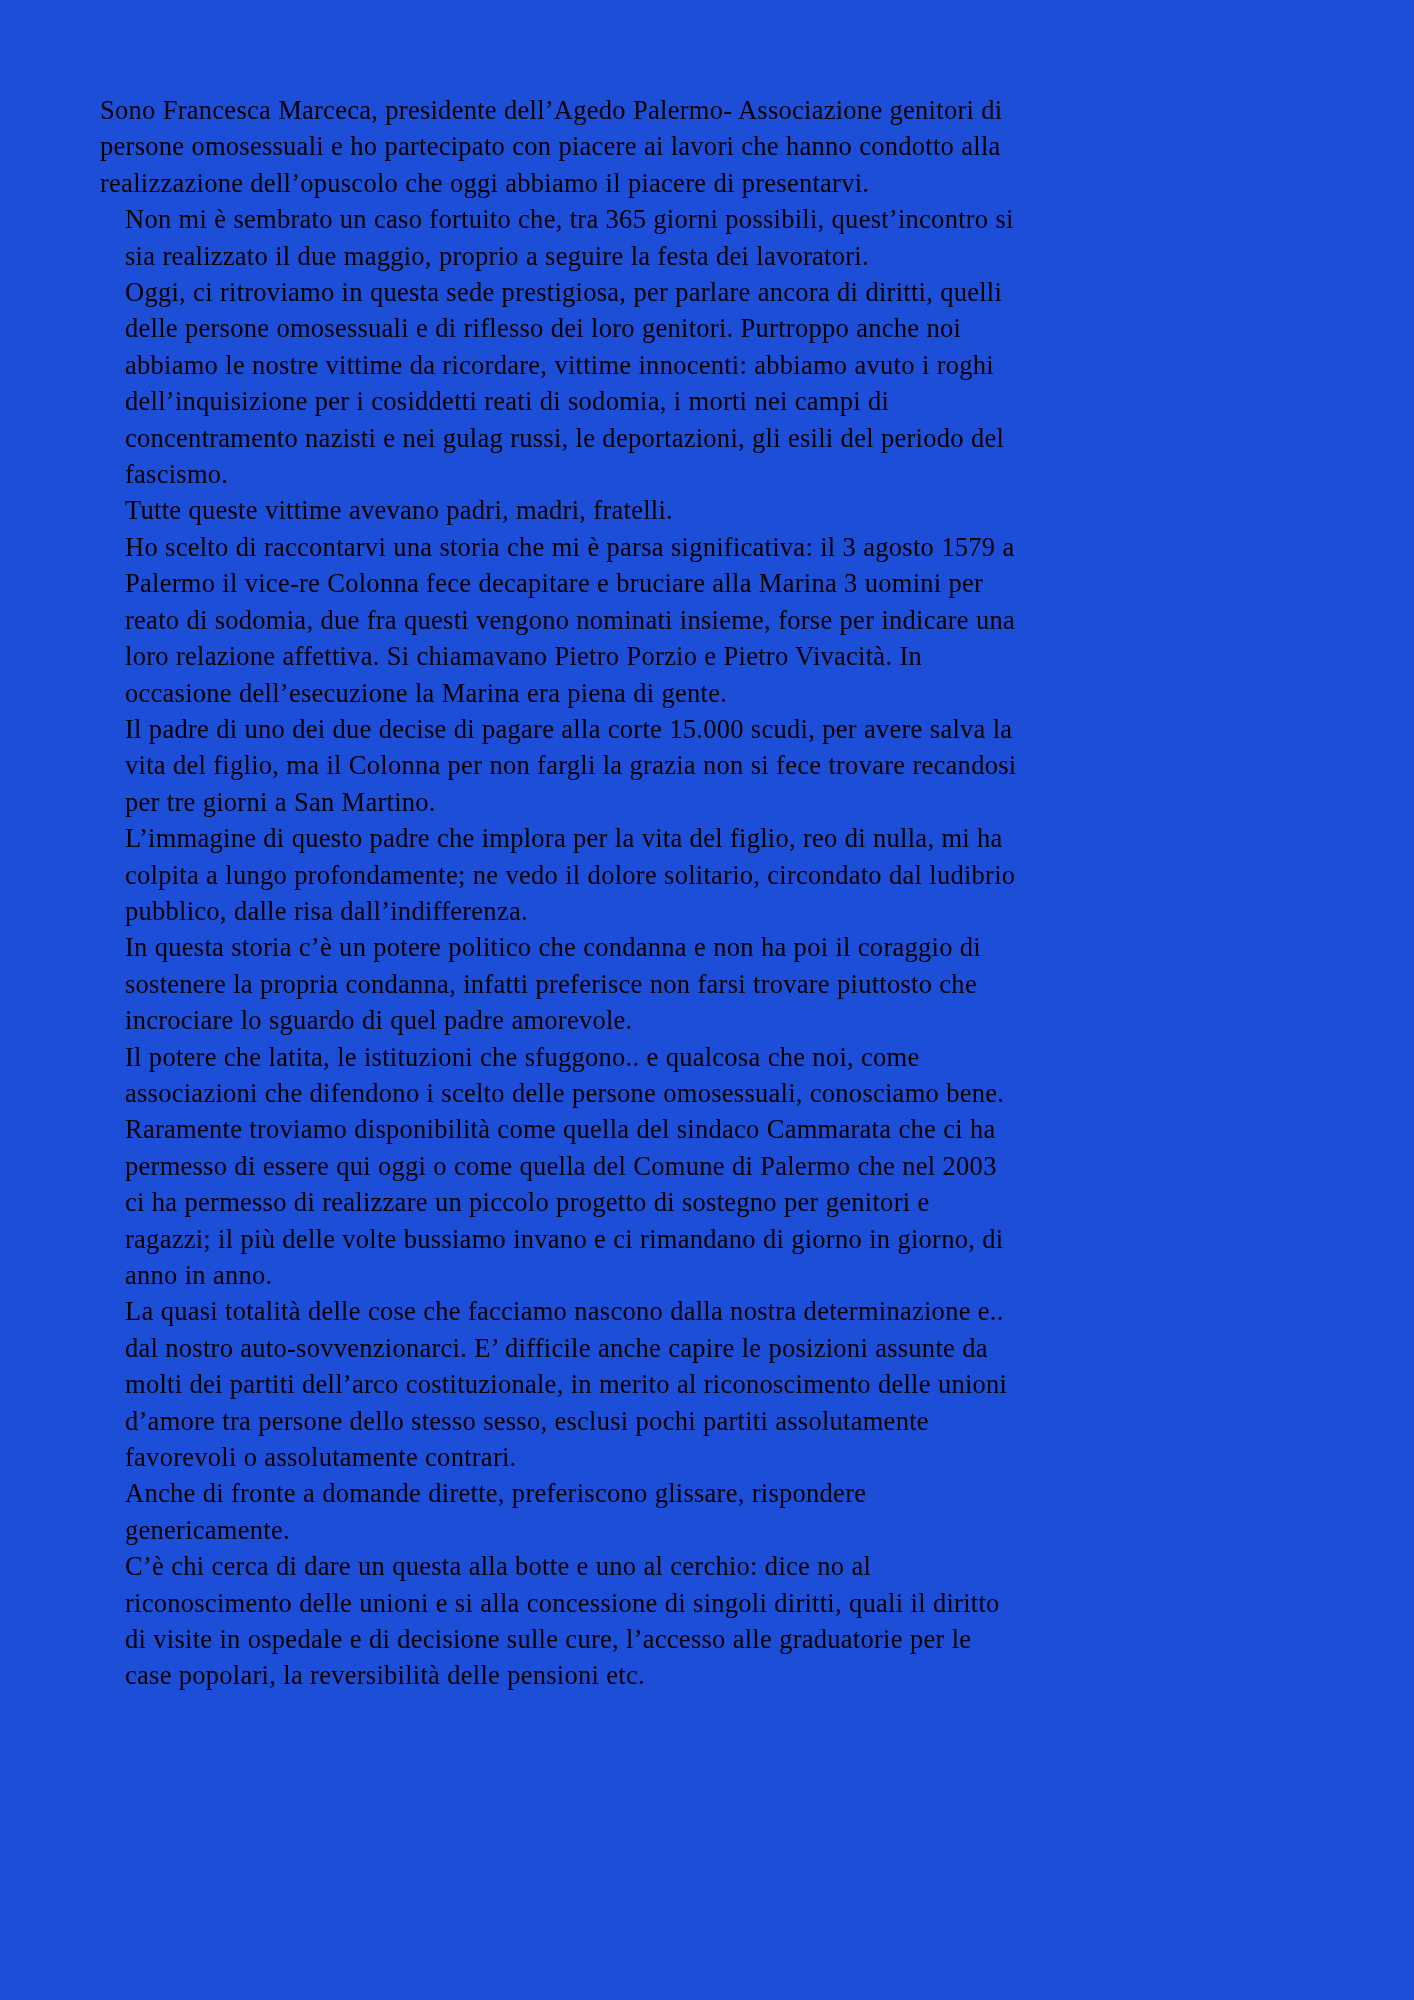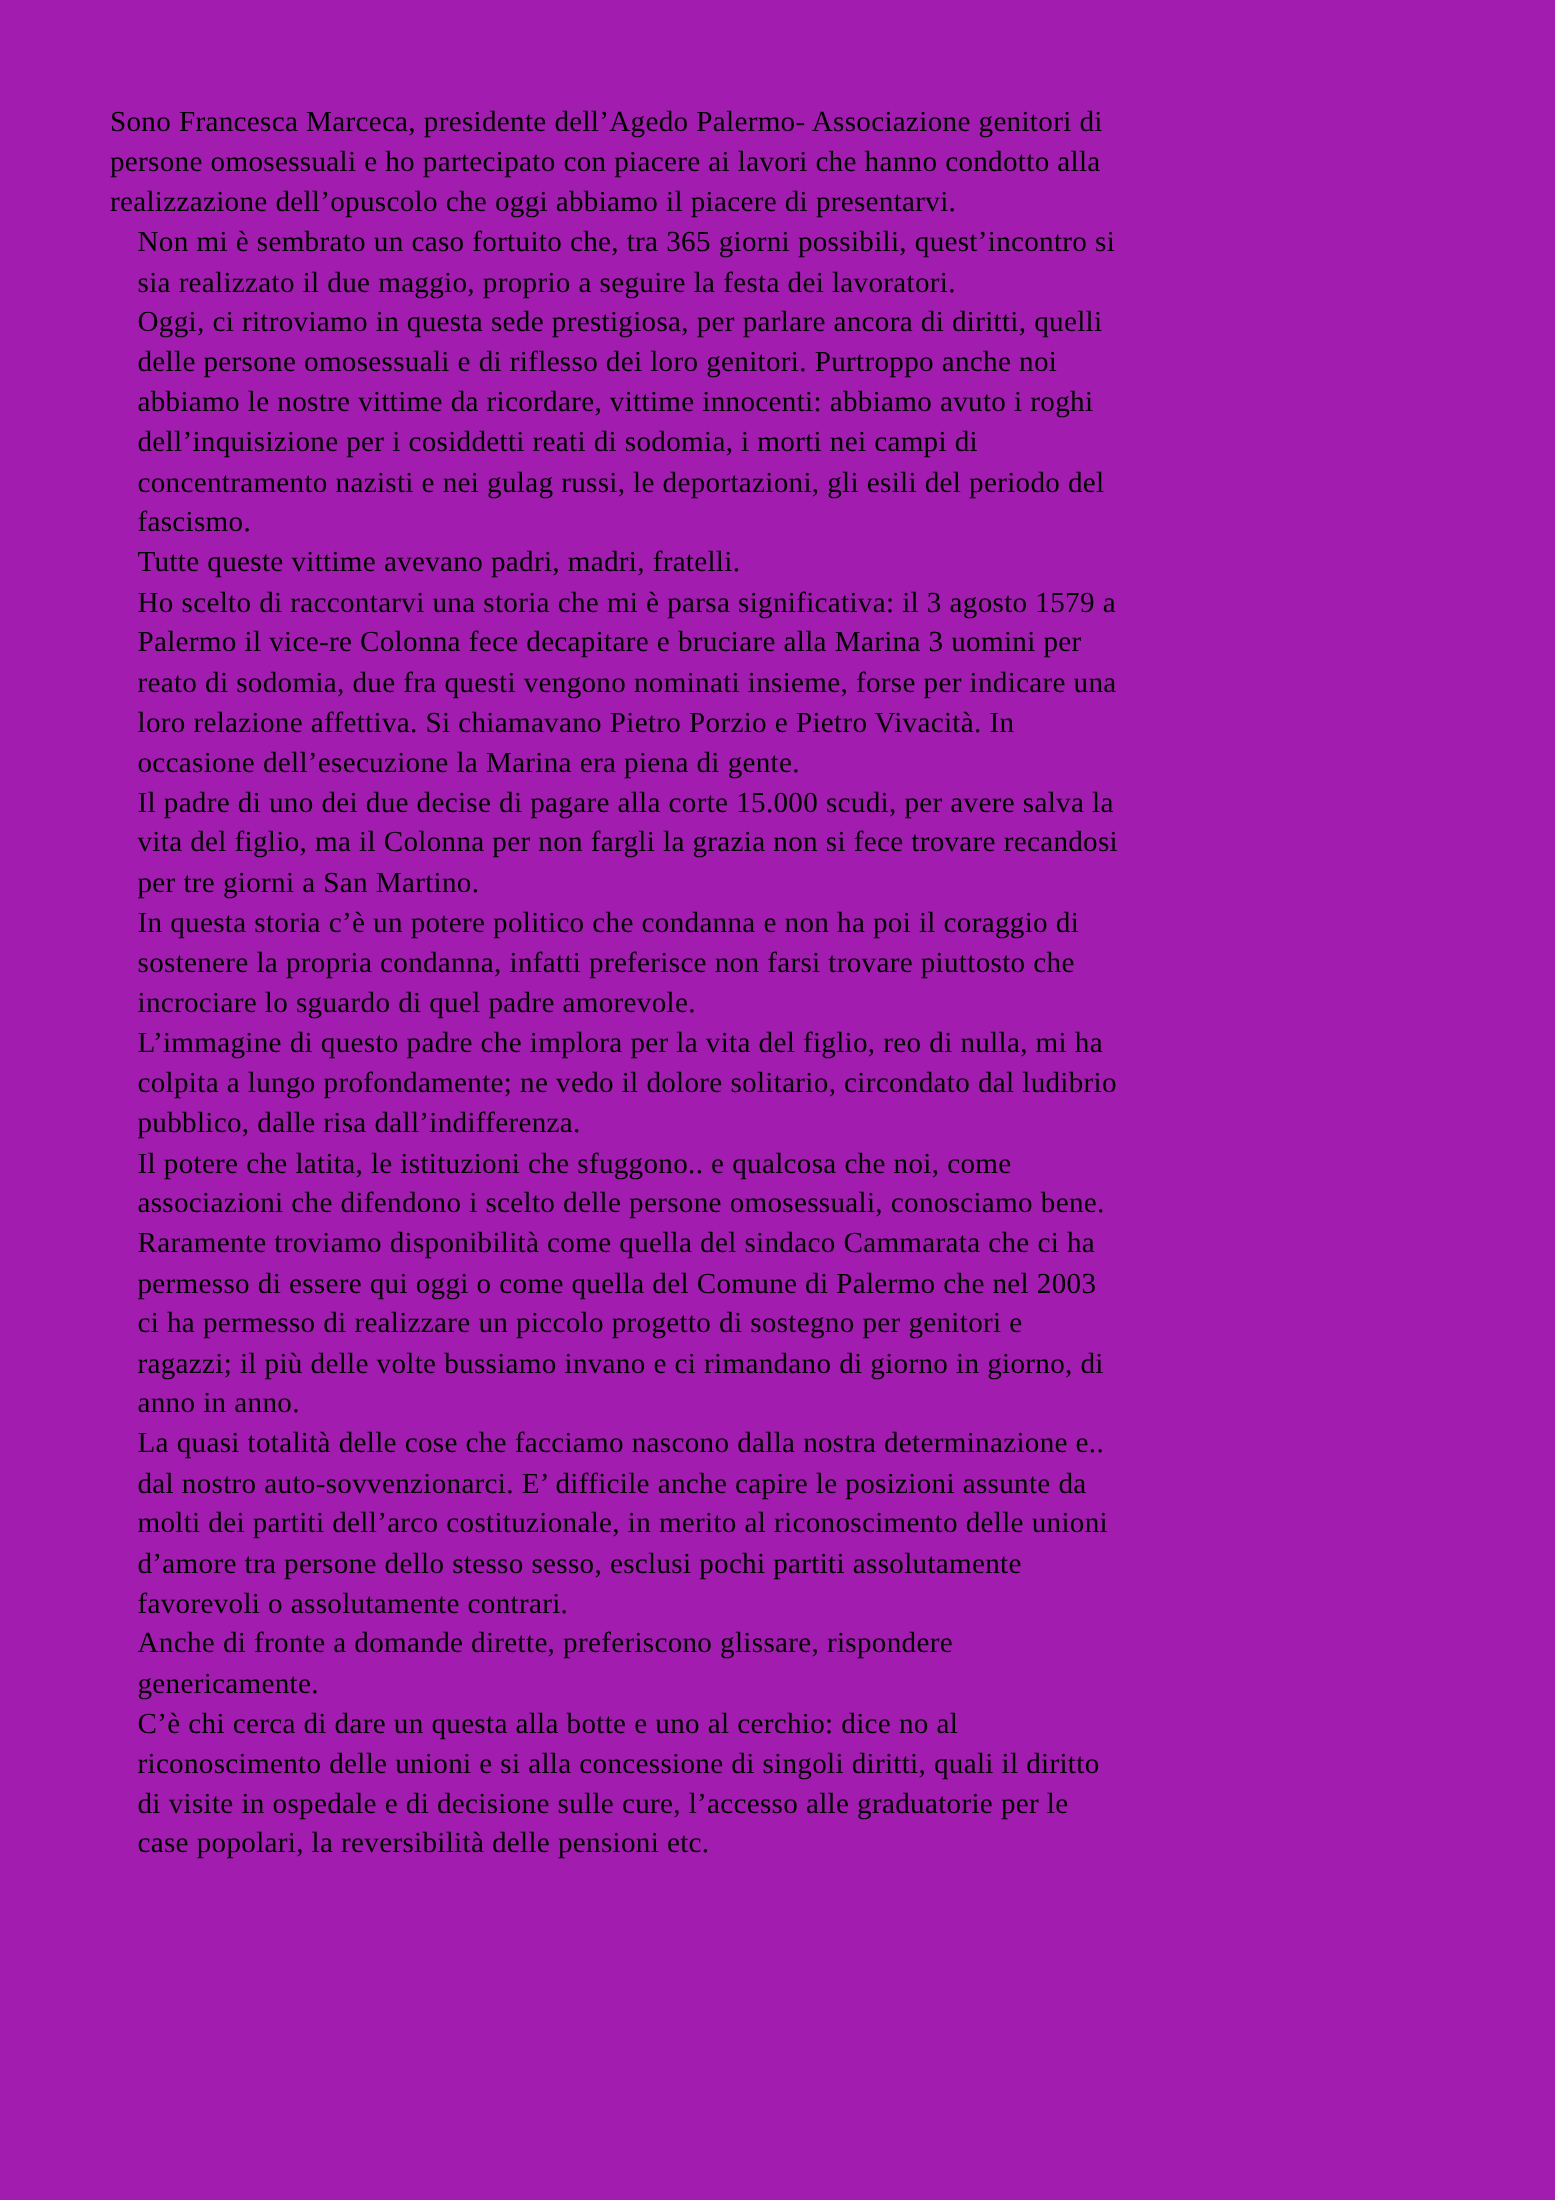--- a/index.html
+++ b/index.html
@@ -10,21 +10,21 @@
   }
   body {
     font-family: "Liberation Serif", "DejaVu Serif", serif;
     color: #000000;
   }
   .page {
     position: relative;
     width: 1414px;
     height: 2000px;
     margin: 0 auto;
-    background: #a21caf;
+    background: #1d4ed8;
     overflow: hidden;
     box-sizing: border-box;
   }
   .doc-body {
     position: absolute;
     left: 100px;
     top: 92px;
     width: 920px;
   }
   .para {
@@ -47,21 +47,21 @@
 <body>
 
 <div class="page">
   <div class="doc-body">
     <p class="para">Sono Francesca  Marceca, presidente dell’Agedo Palermo- Associazione genitori di persone omosessuali e ho partecipato con piacere ai lavori che hanno condotto alla realizzazione dell’opuscolo che oggi abbiamo il piacere di presentarvi.</p>
     <p class="para">Non mi è sembrato un caso fortuito che, tra 365 giorni possibili, quest’incontro si sia realizzato il due maggio, proprio a seguire la festa dei lavoratori.</p>
     <p class="para">Oggi, ci ritroviamo in questa sede prestigiosa, per parlare ancora di diritti, quelli delle persone omosessuali e di riflesso dei loro genitori. Purtroppo anche noi abbiamo le nostre vittime da ricordare, vittime innocenti: abbiamo avuto i roghi dell’inquisizione per i cosiddetti reati di sodomia, i morti nei campi di concentramento nazisti e nei gulag russi, le deportazioni, gli esili del periodo del fascismo.</p>
     <p class="para">Tutte queste vittime avevano padri, madri, fratelli.</p>
     <p class="para">Ho scelto di raccontarvi una storia che mi è parsa significativa: il 3 agosto 1579 a Palermo il vice-re Colonna fece decapitare e bruciare alla Marina 3 uomini per reato di sodomia, due fra questi vengono nominati insieme, forse per indicare una loro relazione affettiva. Si chiamavano Pietro Porzio e Pietro Vivacità. In occasione dell’esecuzione la Marina era piena di gente.</p>
     <p class="para">Il padre di uno dei due decise di pagare alla corte 15.000 scudi, per avere salva la vita del figlio, ma il Colonna per non fargli la grazia non si fece trovare recandosi per tre giorni a San Martino.</p>
+    <p class="para">L’immagine di questo padre che implora per la vita del figlio, reo di nulla, mi ha colpita a lungo profondamente; ne vedo il dolore solitario, circondato dal ludibrio pubblico, dalle risa dall’indifferenza.</p>
     <p class="para">In questa storia c’è un potere politico che condanna e non ha poi il coraggio di sostenere la propria condanna, infatti preferisce non farsi trovare piuttosto che incrociare lo sguardo di quel padre amorevole.</p>
-    <p class="para">L’immagine di questo padre che implora per la vita del figlio, reo di nulla, mi ha colpita a lungo profondamente; ne vedo il dolore solitario, circondato dal ludibrio pubblico, dalle risa dall’indifferenza.</p>
     <p class="para">Il potere che latita, le istituzioni che sfuggono.. e qualcosa che noi, come associazioni che difendono i scelto delle persone omosessuali, conosciamo bene.</p>
     <p class="para">Raramente troviamo disponibilità come quella del sindaco Cammarata che ci ha permesso di essere qui oggi o come quella del Comune di Palermo che nel 2003 ci ha permesso di realizzare un piccolo progetto di sostegno per genitori e ragazzi; il più delle volte bussiamo invano e ci rimandano di giorno in giorno, di anno in anno.</p>
     <p class="para">La quasi totalità delle cose che facciamo nascono dalla nostra determinazione e.. dal nostro auto-sovvenzionarci. E’ difficile anche capire le posizioni assunte da molti dei partiti dell’arco costituzionale, in merito al riconoscimento delle unioni d’amore tra persone dello stesso sesso, esclusi pochi partiti assolutamente favorevoli o assolutamente contrari.</p>
     <p class="para">Anche di fronte a domande dirette, preferiscono glissare, rispondere genericamente.</p>
     <p class="para">C’è chi cerca di dare un questa alla botte e uno al cerchio: dice no al riconoscimento delle unioni e si alla concessione di singoli diritti, quali il diritto di visite in ospedale e di decisione sulle cure, l’accesso alle graduatorie per le case popolari, la reversibilità delle pensioni etc.</p>
   </div>
 </div>
 
 </body></html>

